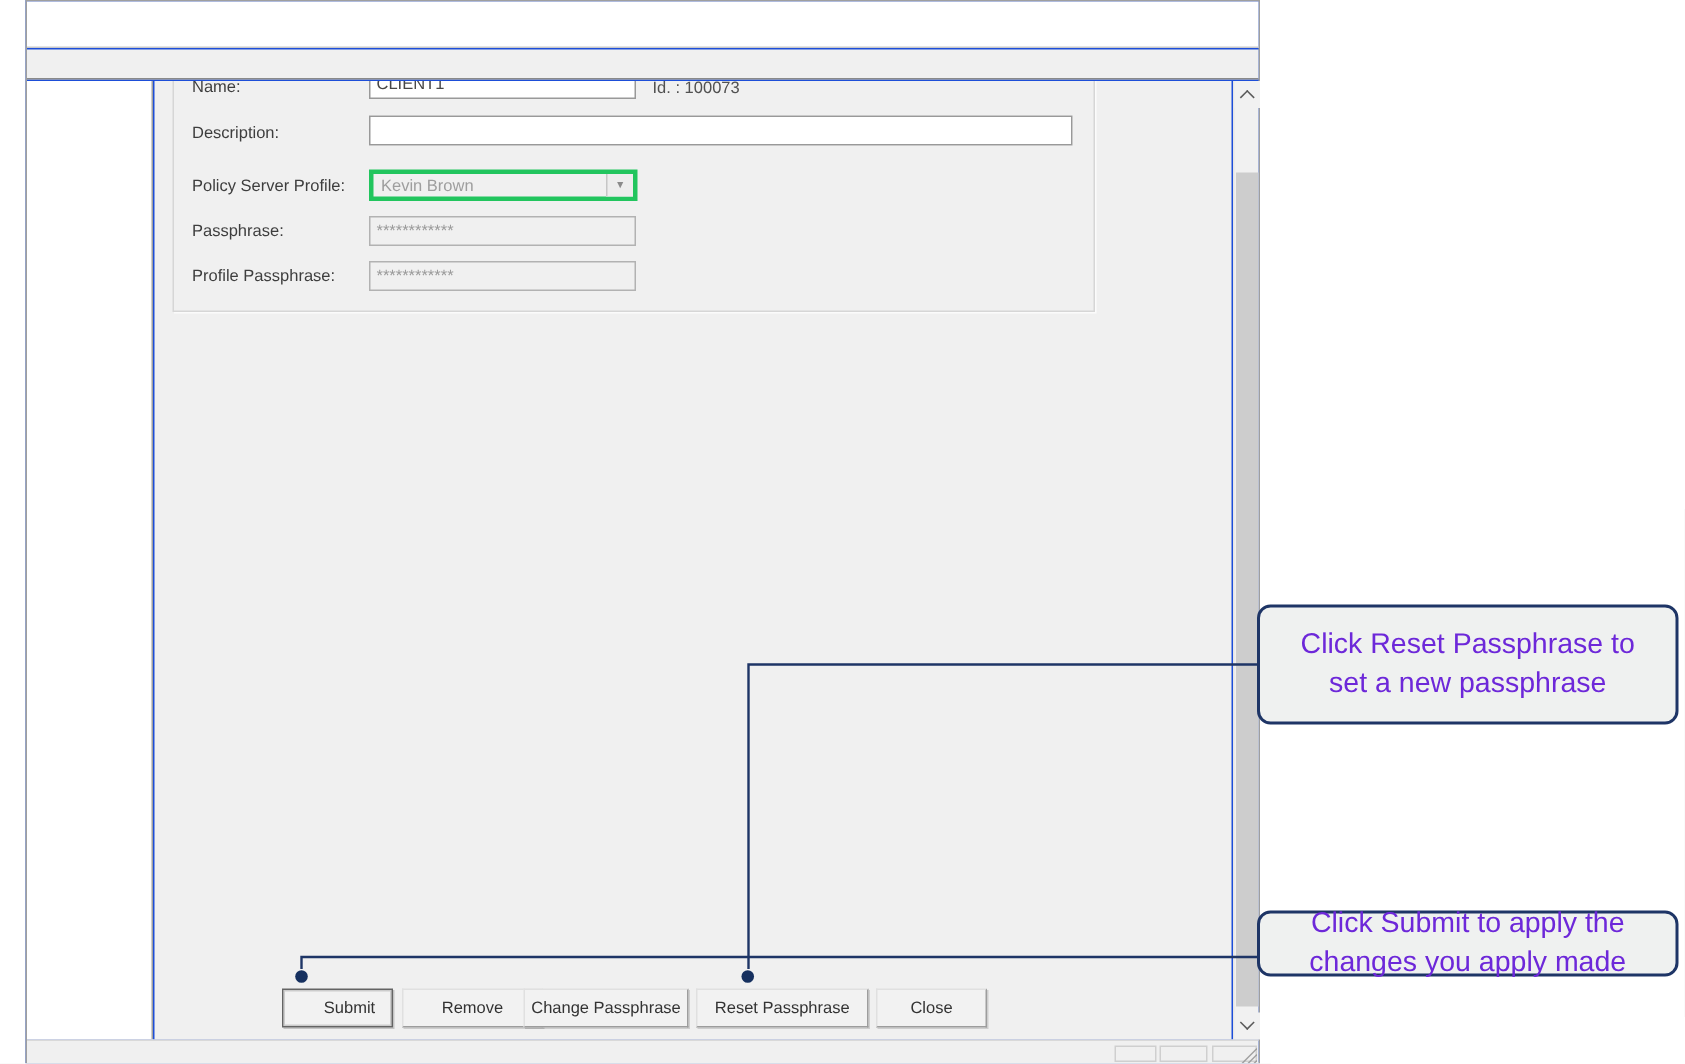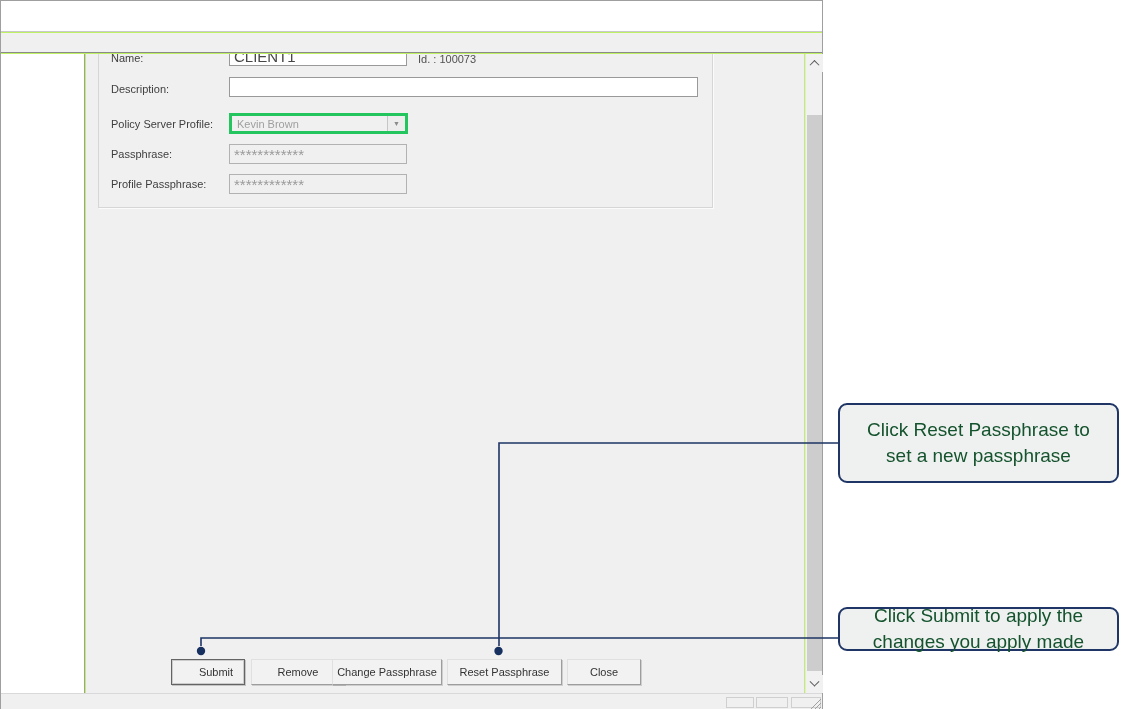--- a/index.html
+++ b/index.html
@@ -1,38 +1,38 @@
 <!DOCTYPE html>
 <html><head>
 <meta charset="utf-8">
 <style>
   * { margin:0; padding:0; box-sizing:border-box; }
   body { background:#ffffff; font-family:"Liberation Sans", sans-serif; }
   .canvas { position:relative; width:1123px; height:709px; background:#ffffff; overflow:hidden; }
 
   
-  .window { position:absolute; left:0; top:0; width:823px; height:709px;
-            border:1px solid #9f9f9f; background:#bef264; }
+  .window { position:absolute; left:17px; top:0; width:823px; height:709px;
+            border:1px solid #9f9f9f; background:#1d4ed8; }
   .titlebar { position:absolute; left:0; top:0; width:100%; height:31px;
               background:#ffffff; border-bottom:1px solid #c9c9c9; }
   .toolbar { position:absolute; left:0; top:32px; width:100%; height:20px;
              background:#f0f0f0; border-bottom:1px solid #8a8a8a; z-index:3; }
 
   .body-area { position:absolute; left:0; top:53px; width:100%; height:639px; }
   .left-panel { position:absolute; left:0; top:0; width:84px; height:100%;
                 background:#ffffff; border-right:1px solid #a0a0a0; }
   .main-panel { position:absolute; left:85px; top:0; width:718px; height:639px;
                 background:#f0f0f0; overflow:hidden; }
 
   
   .groupbox { position:absolute; left:12px; top:-31px; width:615px; height:185px;
               border:1px solid #d6d6d6; box-shadow:1px 1px 0 #fbfbfb; }
   .flabel { position:absolute; left:25px; font-size:11px; color:#3e3e3e; white-space:nowrap; }
   .field  { position:absolute; left:143px; font-size:11px; }
-  input.txt { border:1px solid #999999; background:#ffffff; font-size:15px;
+  input.txt { border:1px solid #999999; background:#ffffff; font-size:11px;
               color:#474747; padding:0 4px; font-family:"Liberation Sans", sans-serif; }
   input.txt:disabled { background:#f0f0f0; border:1px solid #b2b2b2; color:#9a9a9a; }
   .combo { border:3px solid #22c55e; background:#f0f0f0; color:#9e9e9e;
            display:flex; align-items:center; justify-content:space-between;
            padding-left:5px; font-size:11px; }
   .combo-btn { width:18px; height:100%; background:#ededed; border-left:1px solid #c6c6c6;
                display:flex; align-items:center; justify-content:center;
                color:#8a8a8a; font-size:7px; }
   .idtext { position:absolute; left:332px; top:-1px; font-size:11px; color:#515151; white-space:nowrap; }
 
@@ -57,21 +57,21 @@
   .statusbar { position:absolute; left:0; top:692px; width:821px; height:16px;
                background:#f0f0f0; border-top:1px solid #d9d9d9; }
   .status-pane { position:absolute; top:3px; height:11px; border:1px solid #cfcfcf; background:#f0f0f0; }
 
   
   .overlay { position:absolute; left:0; top:0; width:1123px; height:709px;
              z-index:50; pointer-events:none; }
   .callout { position:absolute; left:838px; width:281px; background:#eff1f0;
              border:2px solid #1e3566; border-radius:9px; z-index:60;
              display:flex; flex-direction:column; align-items:center; justify-content:center;
-             font-size:19px; line-height:26px; color:#14532d; text-align:center; }
+             font-size:19px; line-height:26px; color:#6d28d9; text-align:center; }
   .callout.c1 { top:403px; height:80px; }
   .callout.c2 { top:607px; height:44px; }
 </style>
 </head>
 <body>
 
 <div class="canvas">
 
   <div class="window">
     <div class="titlebar"></div>

